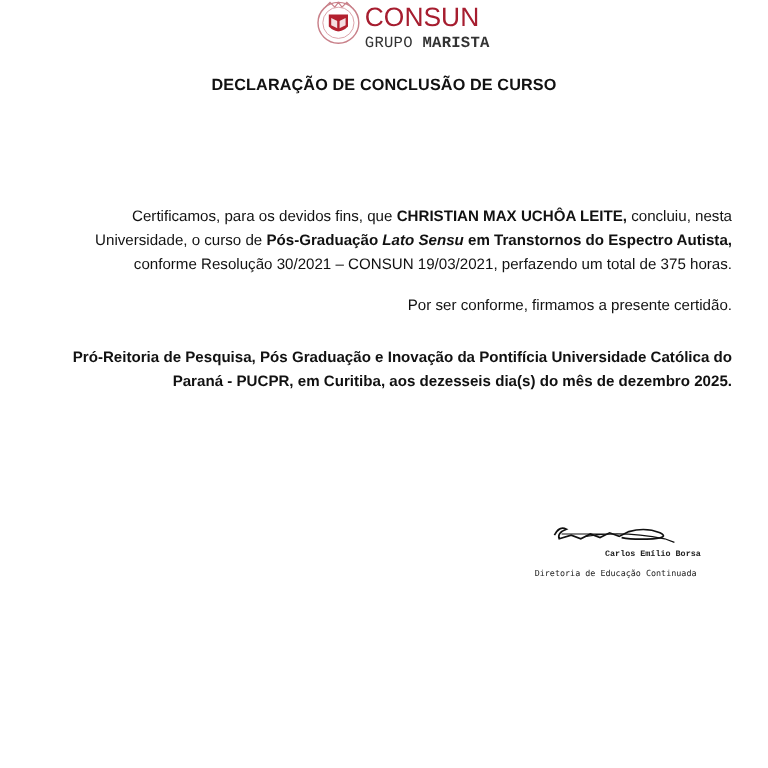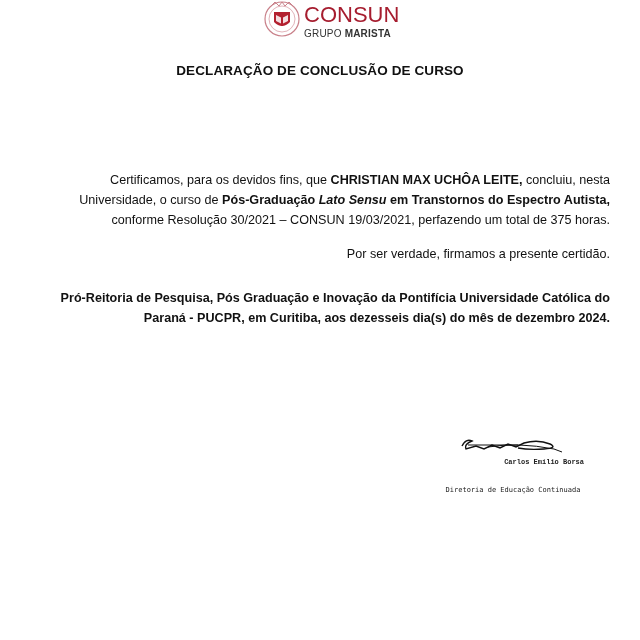--- a/index.html
+++ b/index.html
@@ -1,28 +1,28 @@
 <!DOCTYPE html>
 <html><head>
 <meta charset="utf-8">
 <style>
   html, body { margin:0; padding:0; background:#ffffff; }
   body { width:640px; height:640px; position:relative; overflow:hidden; font-family:"Liberation Sans", "DejaVu Sans", sans-serif; color:#111; }
   .logo { position:absolute; left:262px; top:0px; width:40px; height:38px; }
   .brand { position:absolute; left:304px; top:3px; font-size:22px; color:#a61d2f; letter-spacing:0px; font-weight:400; line-height:24px; }
-  .group { position:absolute; left:304px; top:28px; font-family:Liberation Sans, sans-serif; font-size:10px; color:#333; letter-spacing:0.2px; }
+  .group { position:absolute; left:304px; top:28px; font-family:Liberation Mono, monospace; font-size:13px; color:#333; letter-spacing:0.2px; }
   .group b { font-weight:700; }
   .title { position:absolute; left:0; width:640px; top:63px; text-align:center; font-size:13.5px; font-weight:700; letter-spacing:0.1px; }
   .para { position:absolute; left:30px; width:580px; text-align:right; font-size:12.6px; line-height:20px; }
   .p1 { top:170px; }
   .p2 { top:244px; }
   .p3 { top:288px; font-weight:700; }
   .sig { position:absolute; left:458px; top:436px; width:110px; height:18px; }
   .signame { position:absolute; left:444px; width:140px; top:458px; text-align:right; font-family:Liberation Mono, monospace; font-size:7px; font-weight:700; color:#222; }
-  .sigrole { position:absolute; left:433px; width:160px; top:474px; text-align:center; font-family:"DejaVu Sans Mono", "Liberation Mono", monospace; font-size:7px; color:#222;margin-top:12px; }
+  .sigrole { position:absolute; left:433px; width:160px; top:474px; text-align:center; font-family:"DejaVu Sans Mono", "Liberation Mono", monospace; font-size:7px; color:#222; }
 </style>
 </head>
 <body>
 
 <div>
   <svg class="logo" viewBox="0 0 40 38">
     <circle cx="20" cy="19" r="17" fill="none" stroke="#c9818a" stroke-width="1.2"></circle>
     <circle cx="20" cy="19" r="13" fill="none" stroke="#d9a0a7" stroke-width="0.8"></circle>
     <path d="M9 6 L13 2 L17 6 L20 2 L23 6 L27 2 L31 6" fill="none" stroke="#c9818a" stroke-width="1"></path>
     <path d="M12 12 L28 12 L28 22 Q20 30 12 22 Z" fill="#b3202f"></path>
@@ -30,23 +30,23 @@
     <rect x="19" y="13" width="2" height="13" fill="#b3202f"></rect>
   </svg>
   <div class="brand">CONSUN</div>
   <div class="group"><span>GRUPO</span> <b>MARISTA</b></div>
 </div>
 
 <div class="title">DECLARAÇÃO DE CONCLUSÃO DE CURSO</div>
 
 <div class="para p1"><span>Certificamos, para os devidos fins, que </span><b>CHRISTIAN MAX UCHÔA LEITE,</b><span> concluiu, nesta Universidade, o curso de </span><b><span>Pós-Graduação </span><i>Lato Sensu</i><span> em Transtornos do Espectro Autista,</span></b><span> conforme Resolução 30/2021 – CONSUN 19/03/2021, perfazendo um total de 375 horas.</span></div>
 
-<div class="para p2">Por ser verdade, firmamos a presente certidão.</div>
+<div class="para p2">Por ser conforme, firmamos a presente certidão.</div>
 
-<div class="para p3">Pró-Reitoria de Pesquisa, Pós Graduação e Inovação da Pontifícia Universidade Católica do Paraná - PUCPR, em Curitiba, aos dezesseis dia(s) do mês de dezembro 2024.</div>
+<div class="para p3">Pró-Reitoria de Pesquisa, Pós Graduação e Inovação da Pontifícia Universidade Católica do Paraná - PUCPR, em Curitiba, aos dezesseis dia(s) do mês de dezembro 2025.</div>
 
 <div>
   <svg class="sig" viewBox="0 0 110 18">
     <path d="M4 10 Q8 2 14 5 Q6 8 8 13 L18 10 L26 13 L34 9 L42 12 L50 8 L58 11 L66 7 Q80 3 92 8 Q100 12 86 13 Q70 14 60 12" fill="none" stroke="#111" stroke-width="1.4"></path>
     <path d="M10 9 L60 9 M30 11 Q60 6 96 13 L104 16" fill="none" stroke="#111" stroke-width="1"></path>
   </svg>
   <div class="signame">Carlos Emílio Borsa</div>
   <div class="sigrole">Diretoria de Educação Continuada</div>
 </div>
 

